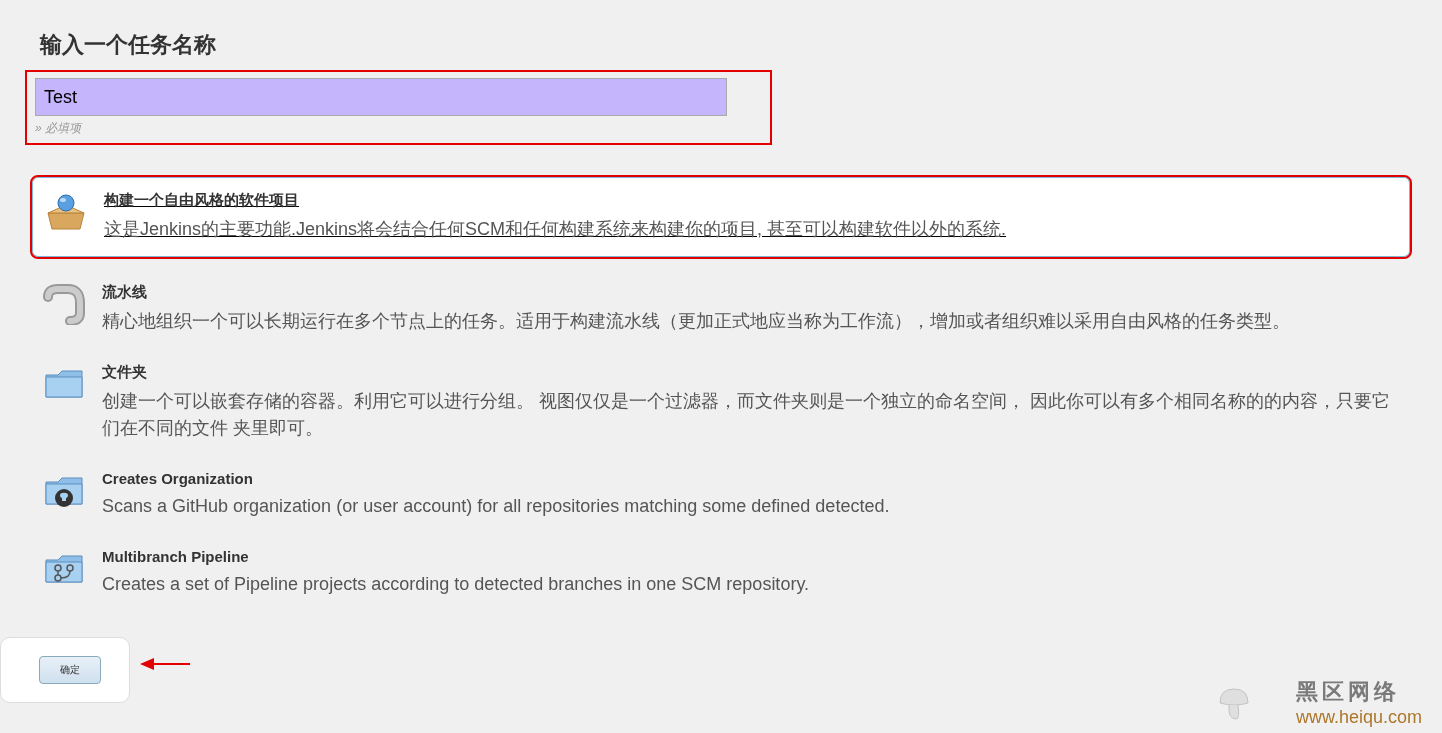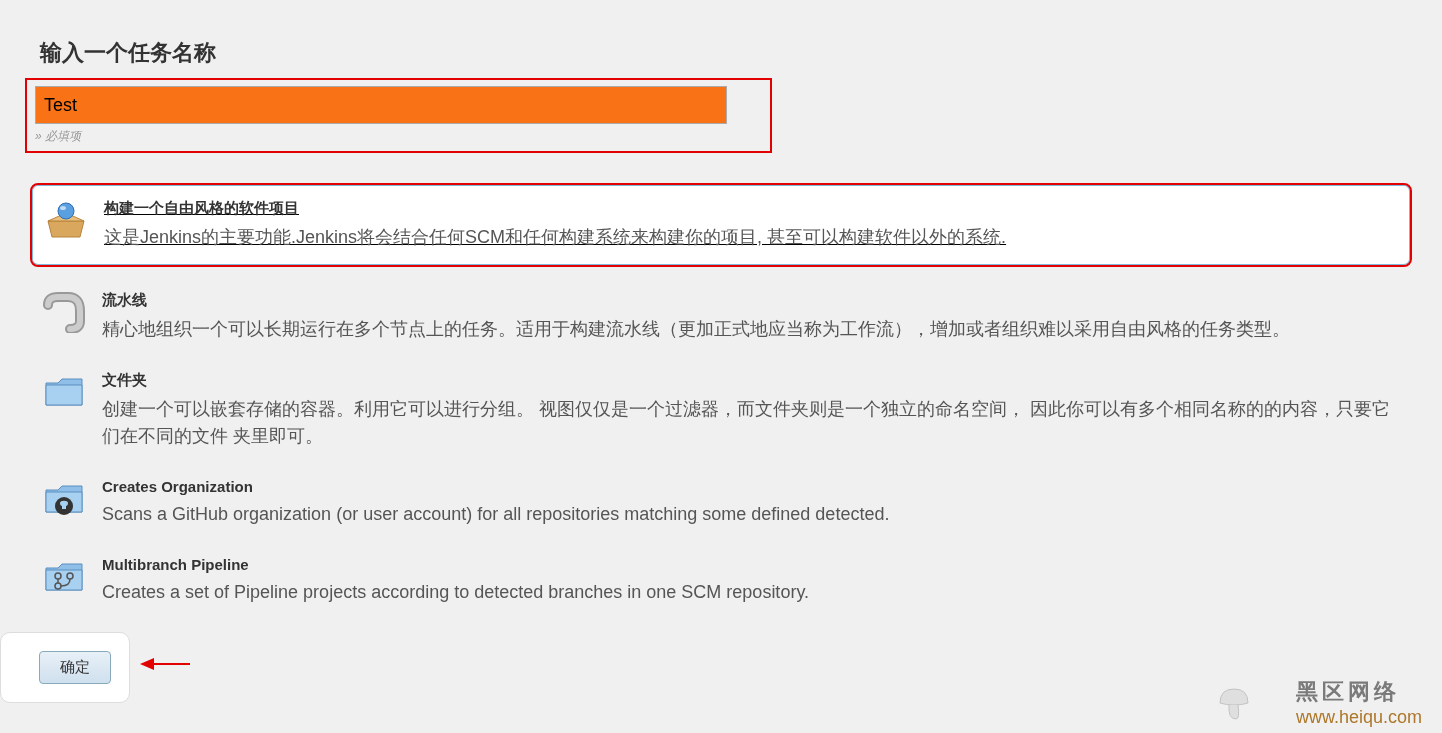--- a/index.html
+++ b/index.html
@@ -6,41 +6,41 @@
 body {
   margin: 0;
   padding: 0;
   font-family: Arial, "Microsoft YaHei", sans-serif;
   background: #f0f0f0;
   width: 1442px;
   height: 733px;
   position: relative;
 }
 .container {
-  padding: 28px 30px;
+  padding: 20px 30px;
 }
 .heading {
   font-size: 22px;
   font-weight: bold;
   color: #333;
   margin: 10px 10px 10px 10px;
 }
 .name-section {
   border: 2px solid #e20000;
   padding: 6px 8px 6px 8px;
   margin-left: -5px;
   margin-right: 640px;
 }
 .name-input {
   width: 692px;
   height: 38px;
   border: 1px solid #aaa;
   font-size: 18px;
   padding: 4px 8px;
-  background: #f97316;
+  background: #c4b5fd;
   outline: none;
 }
 .required-text {
   font-size: 12px;
   color: #999;
   font-style: italic;
   margin-top: 4px;
 }
 .job-types { margin-top: 30px; }
 .job-option {
@@ -96,21 +96,21 @@
   border-radius: 10px;
   padding: 18px 8px 18px 38px;
   display: flex;
   align-items: center;
 }
 .ok-button {
   background: linear-gradient(#e8f0f7, #cfe0ee);
   border: 1px solid #8ab;
   border-radius: 4px;
   padding: 6px 20px;
-  font-size: 15px;
+  font-size: 10px;
   color: #333;
   cursor: pointer;
 }
 .arrow {
   position: absolute;
   left: 140px;
   bottom: 52px;
   color: #e20000;
   font-size: 28px;
 }

